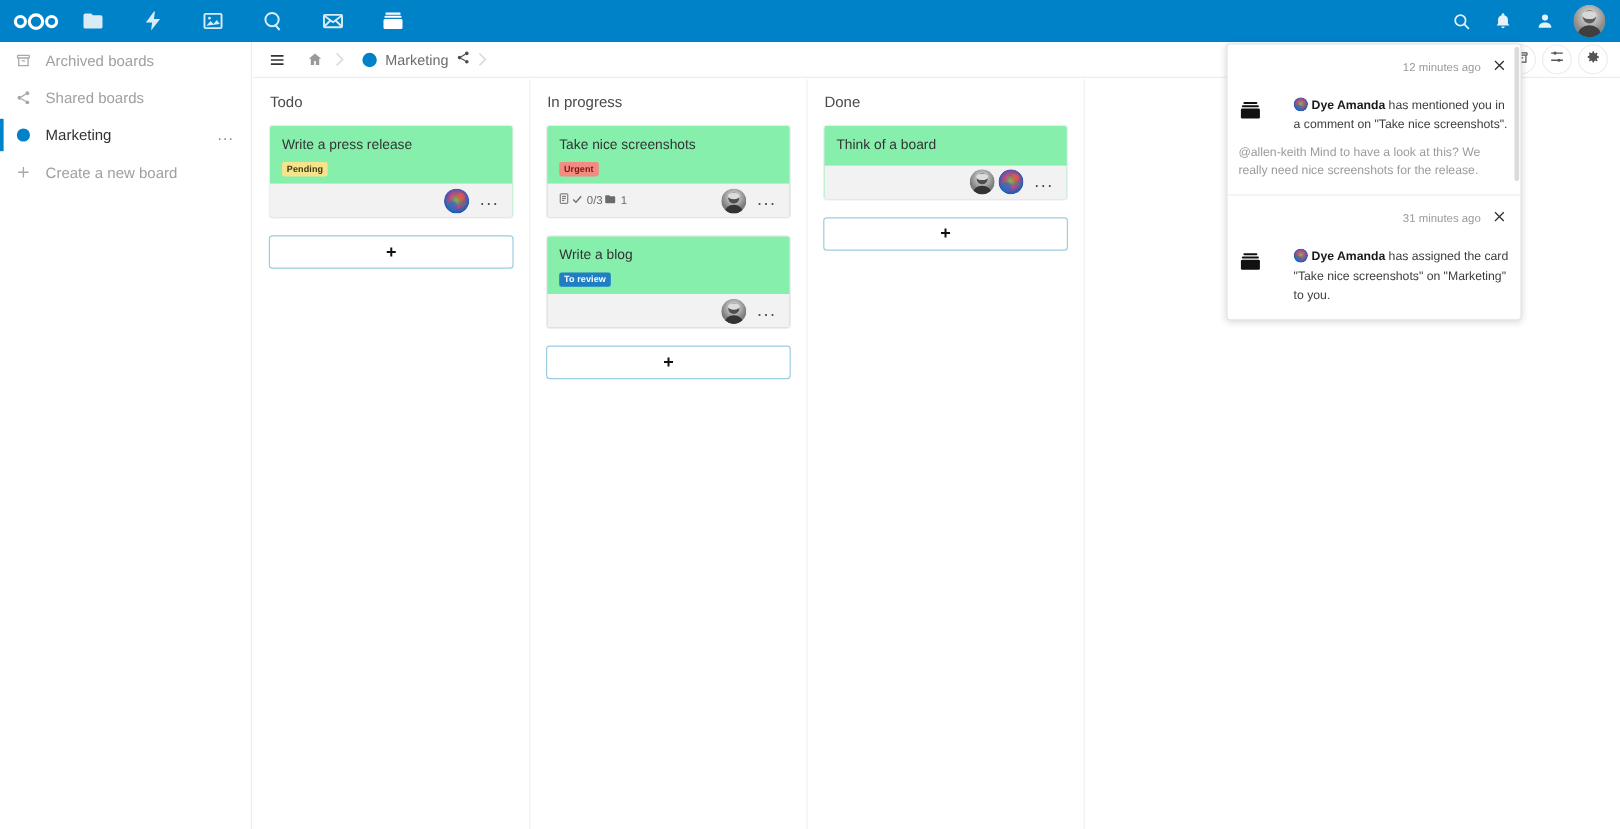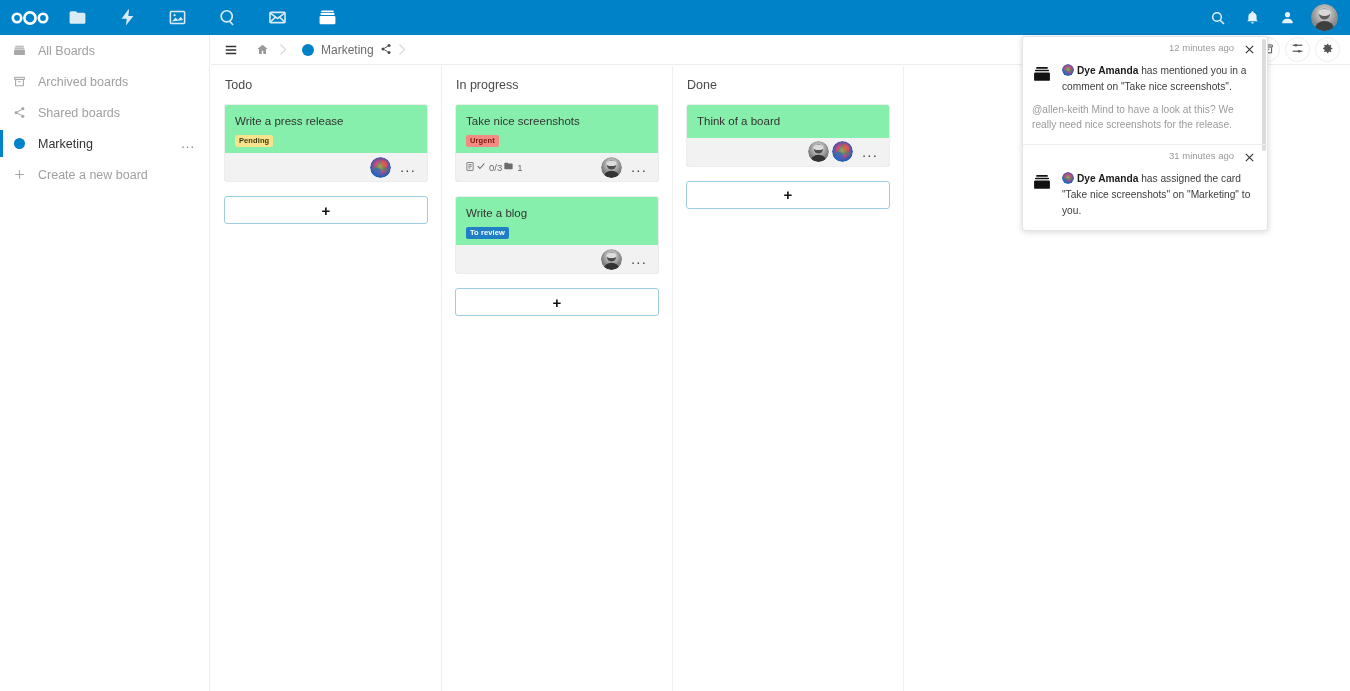--- a/index.html
+++ b/index.html
@@ -193,30 +193,30 @@
     border-right: 9px solid transparent;
     border-bottom: 9px solid #ffffff;
   }
   .notif {
     padding: 5px 10px 11px 9px;
     border-bottom: 1px solid #ededed;
     position: relative;
   }
   .notif:last-child { border-bottom: none; }
   .notif-top {
-    display: flex; align-items: flex-start; justify-content: flex-end;
+    display: flex; align-items: flex-end; justify-content: flex-end;
     height: 20px;
   }
   .notif-time { font-size: 9.5px; color: #9a9a9a; }
   .notif-close {
     margin-left: 8px; width: 15px; height: 15px;
     display: flex; align-items: center; justify-content: center;
     color: #444;
   }
-  .notif-main { display: flex; align-items: flex-start; gap: 8px; margin-top: 1px; }
+  .notif-main { display: flex; align-items: flex-start; gap: 24px; margin-top: 19px; }
   .notif-appicon { flex: none; width: 22px; padding-top: 2px; }
   .notif-text {
     font-size: 10.2px; color: #3c3c3c; line-height: 1.55;
   }
   .notif-text b { font-weight: bold; color: #1a1a1a; }
   .notif-inline-avatar {
     width: 12px; height: 12px; border-radius: 50%;
     display: inline-block; vertical-align: -2px; margin-right: 3px;
     overflow: hidden;
   }
@@ -331,30 +331,20 @@
           <ellipse cx="13.5" cy="25" rx="9.5" ry="8" fill="#3f3f3f"></ellipse>
           <ellipse cx="13.5" cy="8.5" rx="6" ry="3.4" fill="#d8d8d8"></ellipse>
         </g>
       </svg>
     </div>
   </div>
 </div>
 
 <div id="sidebar">
 
-  <div class="side-item">
-    <span class="si-ico">
-      <svg width="13" height="13" viewBox="0 0 24 24" fill="#a8a8a8">
-        <rect x="4" y="3" width="16" height="2.3" rx="1"></rect>
-        <rect x="3" y="6.4" width="18" height="2.3" rx="1"></rect>
-        <rect x="2" y="10" width="20" height="10.5" rx="1.6"></rect>
-      </svg>
-    </span>
-    <span class="side-label">All Boards</span>
-  </div>
 
   <div class="side-item">
     <span class="si-ico">
       <svg width="13" height="13" viewBox="0 0 24 24" fill="none" stroke="#a8a8a8" stroke-width="2">
         <rect x="3" y="4" width="18" height="4" rx="0.8"></rect>
         <path d="M4.8 8.5v11.2h14.4V8.5M9.5 12.5h5"></path>
       </svg>
     </span>
     <span class="side-label">Archived boards</span>
   </div>

